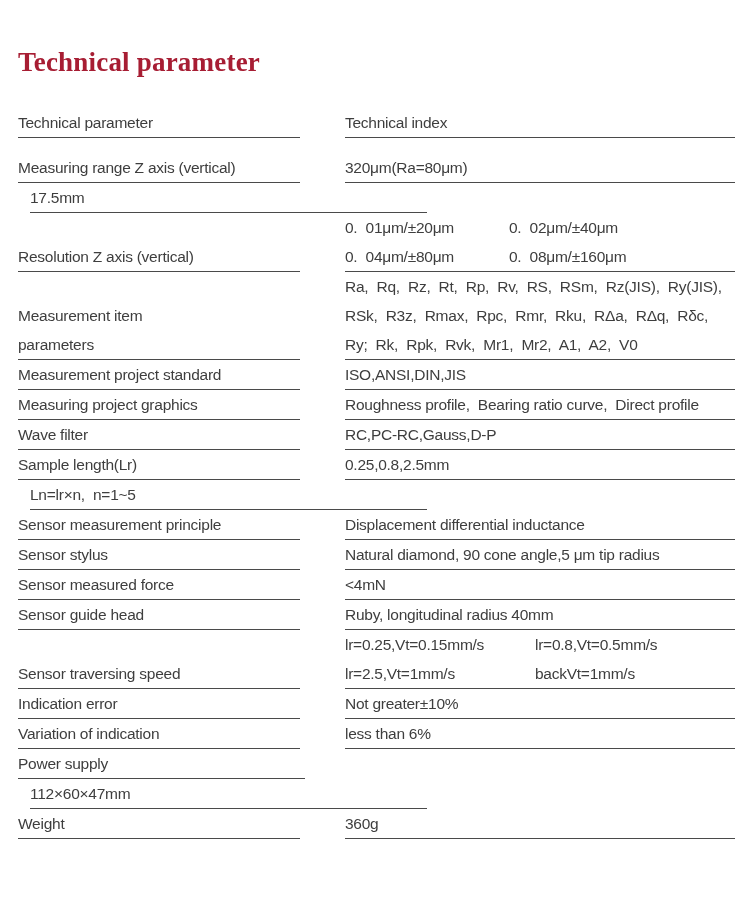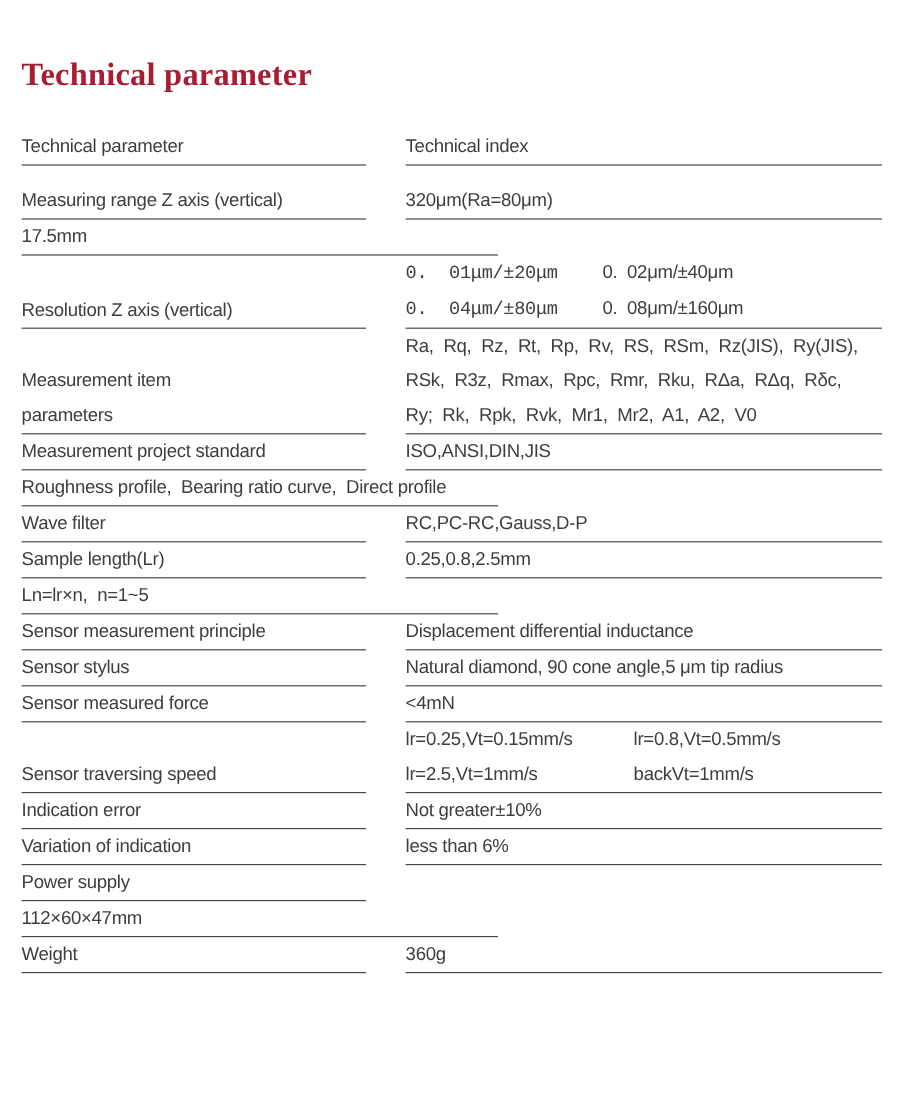--- a/index.html
+++ b/index.html
@@ -34,32 +34,32 @@
     display: flex;
     align-items: flex-end;
   }
   .row.header-row {
     margin-bottom: 15px;
   }
   .cell {
     border-bottom: 1.5px solid #4a4a4a;
   }
   .cell.left  { width: 287px; margin-right: 33px; }
-  .cell.right { width: 397px; }
+  .cell.right { width: 397px; margin-left: 12px; }
   .line {
     font-size: 15.5px;
     line-height: 29px;
     letter-spacing: -0.25px;
     white-space: pre;
     color: #3e3e3e;
   }
   .sub {
     display: inline-block;
   }
-  .sub-res   { width: 164px; font-family: Liberation Mono, monospace; }
+  .sub-res   { width: 164px; }
   .sub-speed { width: 190px; }
 </style>
 </head>
 <body>
 
 <div class="page">
 
   <h1 class="page-title">Technical parameter</h1>
 
   <div class="spec-table">
@@ -113,20 +113,23 @@
     <div class="row">
       <div class="cell left">
           <div class="line">Measurement project standard</div>
         </div>
       <div class="cell right">
           <div class="line">ISO,ANSI,DIN,JIS</div>
         </div>
     </div>
 
     <div class="row">
+      <div class="cell left">
+          <div class="line">Measuring project graphics</div>
+        </div>
       <div class="cell right">
           <div class="line">Roughness profile,  Bearing ratio curve,  Direct profile</div>
         </div>
     </div>
 
     <div class="row">
       <div class="cell left">
           <div class="line">Wave filter</div>
         </div>
       <div class="cell right">
@@ -169,20 +172,28 @@
 
     <div class="row">
       <div class="cell left">
           <div class="line">Sensor measured force</div>
         </div>
       <div class="cell right">
           <div class="line">&lt;4mN</div>
         </div>
     </div>
 
+    <div class="row">
+      <div class="cell left">
+          <div class="line">Sensor guide head</div>
+        </div>
+      <div class="cell right">
+          <div class="line">Ruby, longitudinal radius 40mm</div>
+        </div>
+    </div>
 
     <div class="row">
       <div class="cell left">
           <div class="line">Sensor traversing speed</div>
         </div>
       <div class="cell right">
           <div class="line"><span class="sub sub-speed">lr=0.25,Vt=0.15mm/s</span><span>lr=0.8,Vt=0.5mm/s</span></div>
           <div class="line"><span class="sub sub-speed">lr=2.5,Vt=1mm/s</span><span>backVt=1mm/s</span></div>
         </div>
     </div>

